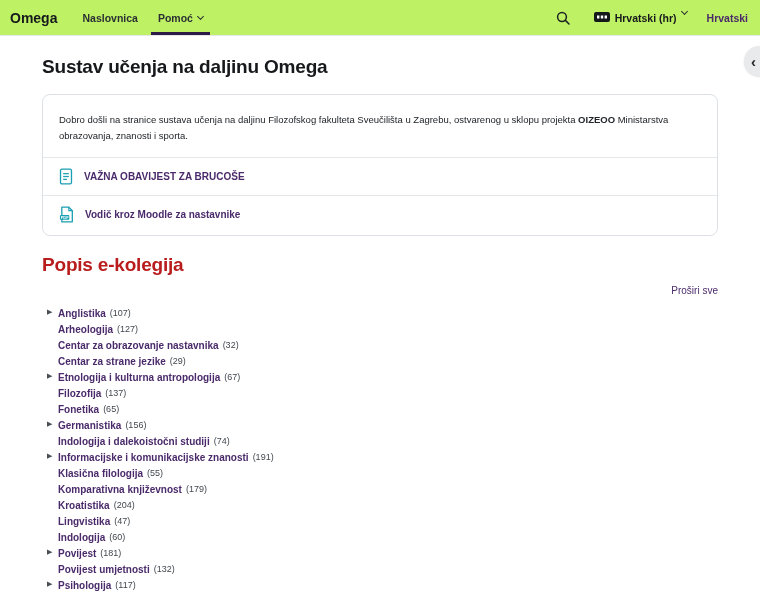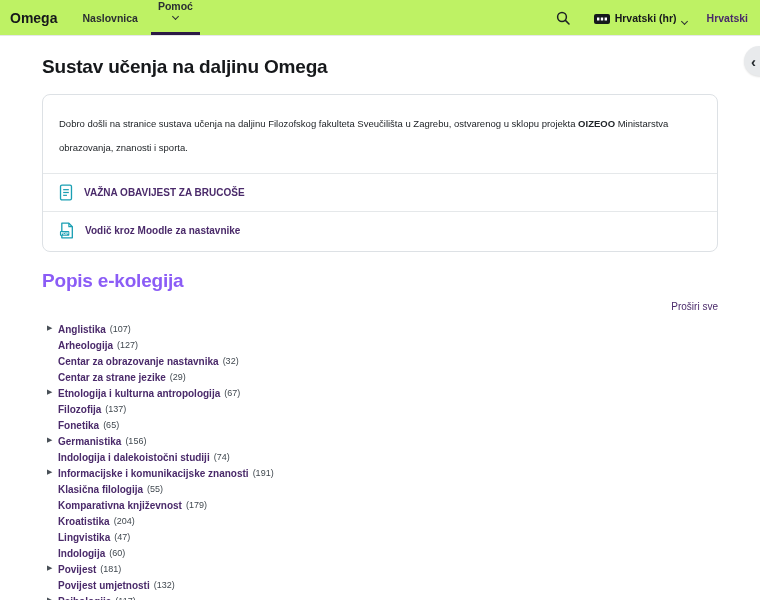--- a/index.html
+++ b/index.html
@@ -19,30 +19,30 @@
     display:flex; align-items:center;
     font-size:14px; font-weight:700; color:#16181b;
     margin-right:18px; cursor:pointer; text-decoration:none;
   }
   .nav { display:flex; align-items:stretch; }
   .nav-item {
     display:flex; align-items:center; gap:5px;
     padding:0 7px; margin-right:6px;
     font-size:10.5px; font-weight:700; color:#2b2f33; cursor:pointer;
   }
-  .nav-item.active { box-shadow: inset 0 -3px 0 #2d1a45; flex-direction: column; }
+  .nav-item.active { box-shadow: inset 0 -3px 0 #2d1a45; }
   .caret {
     width:5px; height:5px; display:inline-block;
     border-right:1.4px solid #2b2f33; border-bottom:1.4px solid #2b2f33;
     transform:rotate(45deg); margin-top:-3px;
   }
   .topbar-right { margin-left:auto; display:flex; align-items:center; gap:20px; }
   .search-btn { display:flex; align-items:center; cursor:pointer; padding:4px; }
   .lang-menu {
-    display:flex; align-items:flex-end; gap:5px;
+    display:flex; align-items:flex-start; gap:5px;
     font-size:10.5px; font-weight:700; color:#16181b; cursor:pointer;
   }
   .login-link {
     font-size:10.5px; font-weight:700; color:#4a2a6a;
     text-decoration:none; cursor:pointer;
   }
   
   .drawer-toggle {
     position:absolute; top:46px; right:-14px;
     width:30px; height:30px; border-radius:50%;
@@ -55,35 +55,35 @@
   .main { margin:0 42px; }
   h1.page-title {
     font-size:19px; font-weight:700; color:#16181b;
     margin:20px 0 16px; letter-spacing:-0.2px;
   }
   .welcome-card {
     border:1px solid #dde1e5; border-radius:8px;
     padding:12px 16px 2px;
   }
   .welcome-text {
-    font-size:9.5px; line-height:24px; color:#212529;
+    font-size:9.5px; line-height:16px; color:#212529;
     margin:5px 0 13px; max-width:655px;
   }
   .welcome-text b { font-weight:700; }
   .file-item {
     border-top:1px solid #e5e8ea;
     margin:0 -16px; padding:10px 16px;
     display:flex; align-items:center; gap:11px; cursor:pointer;
   }
   .file-label {
     font-size:10px; font-weight:700; color:#4a2a6a; text-decoration:none;
   }
   
   h2.section-title {
-    font-size:19px; font-weight:700; color:#8b5cf6;
+    font-size:19px; font-weight:700; color:#b91c1c;
     margin:18px 0 4px; letter-spacing:-0.2px;
   }
   .expand-row { text-align:right; margin:0 0 10px; }
   .expand-all {
     font-size:10px; color:#4a2a6a; text-decoration:none; cursor:pointer;
   }
   ul.category-list { list-style:none; margin:0; padding:0; }
   ul.category-list li {
     height:16px; display:flex; align-items:flex-start; padding-left:5px;
   }

